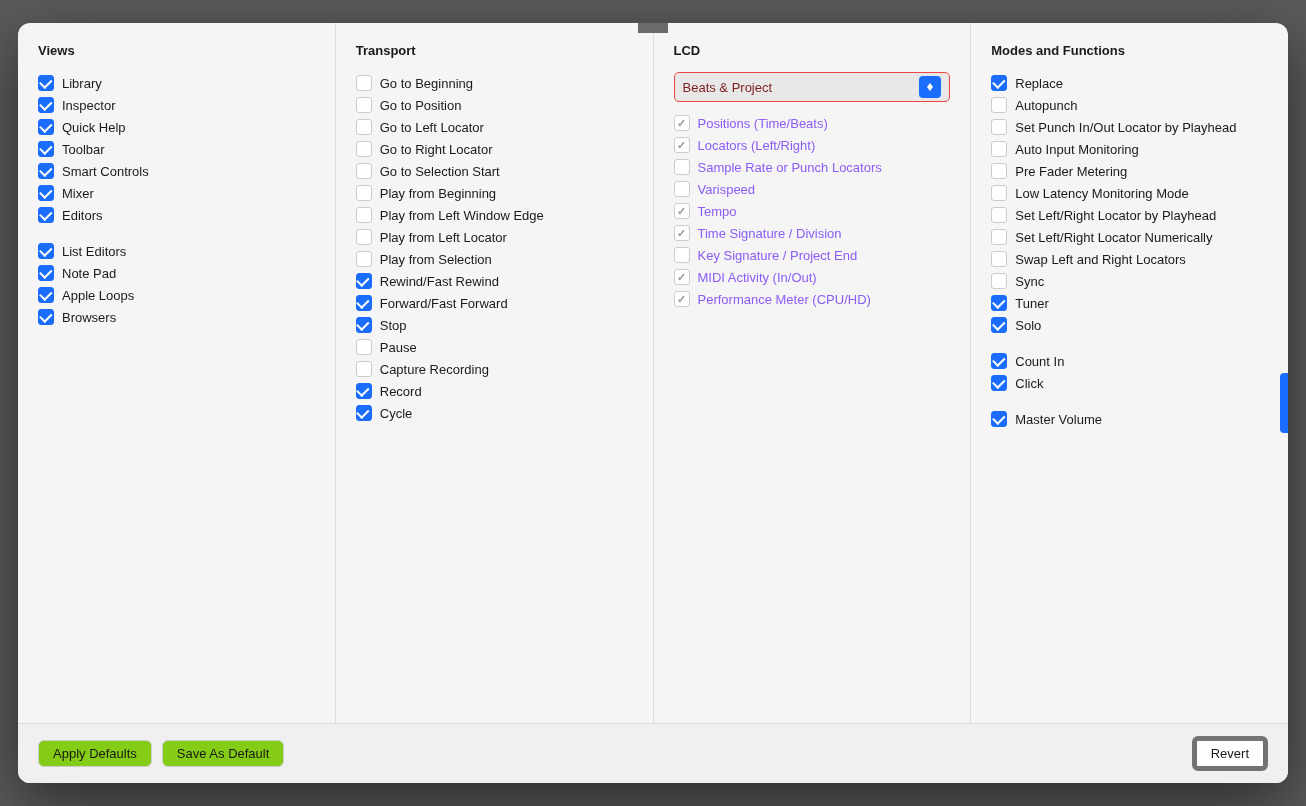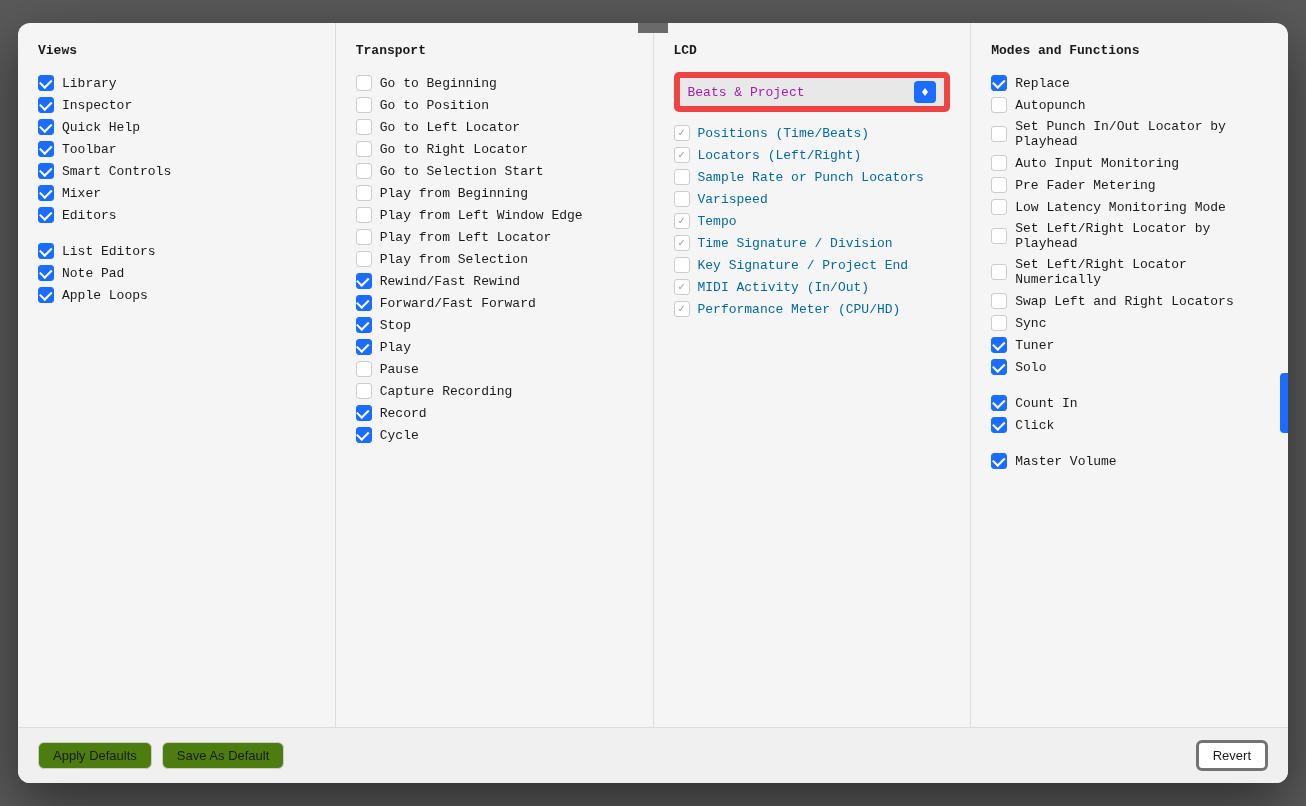--- a/index.html
+++ b/index.html
@@ -34,21 +34,20 @@
     }
     .columns {
       display: flex;
       flex: 1;
       padding: 0;
     }
     .column {
       flex: 1;
       padding: 20px 20px 20px 20px;
       border-right: 1px solid #ddd;
-      font-family: Liberation Mono, monospace;
     }
     .column:last-child {
       border-right: none;
     }
     .column-title {
       font-size: 13px;
       font-weight: 700;
       color: #1a1a1a;
       margin-bottom: 14px;
     }
@@ -59,21 +58,21 @@
     }
     .item {
       display: flex;
       align-items: center;
       gap: 8px;
       padding: 3px 0;
       font-size: 13px;
       color: #1a1a1a;
     }
     .item.dimmed {
-      color: #0369a1;
+      color: #8b5cf6;
     }
     .item-label {
       font-size: 13px;
     }
     .spacer {
       height: 14px;
     }
     
     .cb {
       width: 16px;
@@ -112,27 +111,27 @@
       color: #999;
       line-height: 1;
       font-weight: bold;
     }
     
     .lcd-select {
       display: flex;
       align-items: center;
       justify-content: space-between;
       background: #e8e8e8;
-      border: 6px solid #ef4444;
+      border: 1px solid #ef4444;
       border-radius: 5px;
       padding: 3px 8px;
       margin-bottom: 10px;
       font-size: 13px;
       font-weight: 500;
-      color: #a21caf;
+      color: #7f1d1d;
       cursor: pointer;
     }
     .lcd-select .arrow-btn {
       width: 22px;
       height: 22px;
       background: #1a6dff;
       border-radius: 4px;
       display: flex;
       align-items: center;
       justify-content: center;
@@ -145,30 +144,30 @@
       align-items: center;
       padding: 12px 20px;
       background: #f0f0f0;
       border-top: 1px solid #ddd;
       gap: 10px;
     }
     .footer-btn {
       padding: 5px 14px;
       border-radius: 6px;
       border: 1px solid #ccc;
-      background: #4d7c0f;
+      background: #84cc16;
       font-size: 13px;
       color: #1a1a1a;
       cursor: pointer;
     }
     .footer-spacer { flex: 1; }
     .footer-btn-revert {
       padding: 5px 14px;
       border-radius: 6px;
-      border: 3px solid #737373;
+      border: 5px solid #737373;
       background: white;
       font-size: 13px;
       color: #1a1a1a;
       cursor: pointer;
     }
     .right-edge {
       position: absolute;
       right: 0;
       top: 50%;
       transform: translateY(-50%);
@@ -222,20 +221,24 @@
             <span class="item-label">List Editors</span>
           </div>
           <div class="item">
             <div class="cb checked"></div>
             <span class="item-label">Note Pad</span>
           </div>
           <div class="item">
             <div class="cb checked"></div>
             <span class="item-label">Apple Loops</span>
           </div>
+          <div class="item">
+            <div class="cb checked"></div>
+            <span class="item-label">Browsers</span>
+          </div>
         </div>
       </div>
       <div class="column">
         <div class="column-title">Transport</div>
         <div class="item-list">
           <div class="item">
             <div class="cb"></div>
             <span class="item-label">Go to Beginning</span>
           </div>
           <div class="item">
@@ -274,24 +277,20 @@
             <div class="cb checked"></div>
             <span class="item-label">Rewind/Fast Rewind</span>
           </div>
           <div class="item">
             <div class="cb checked"></div>
             <span class="item-label">Forward/Fast Forward</span>
           </div>
           <div class="item">
             <div class="cb checked"></div>
             <span class="item-label">Stop</span>
-          </div>
-          <div class="item">
-            <div class="cb checked"></div>
-            <span class="item-label">Play</span>
           </div>
           <div class="item">
             <div class="cb"></div>
             <span class="item-label">Pause</span>
           </div>
           <div class="item">
             <div class="cb"></div>
             <span class="item-label">Capture Recording</span>
           </div>
           <div class="item">

